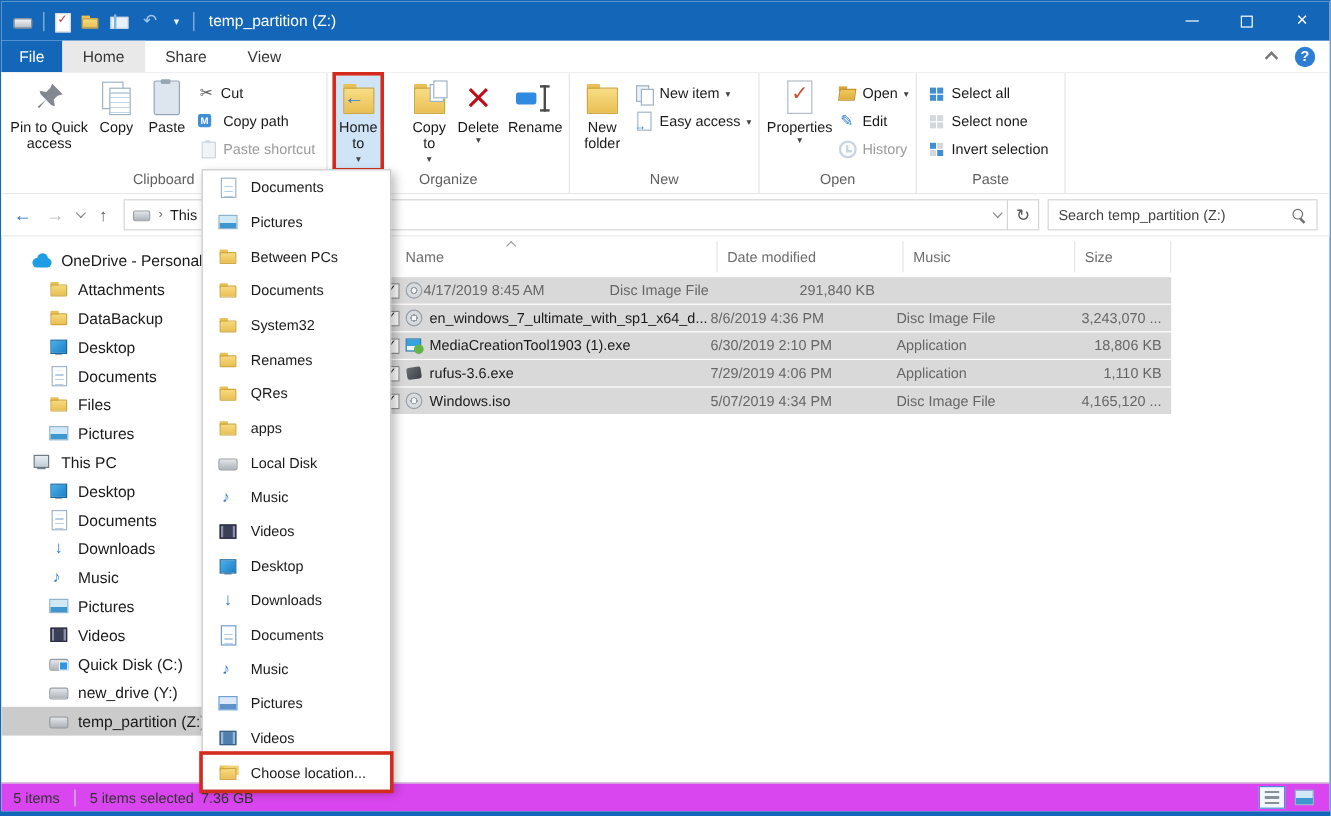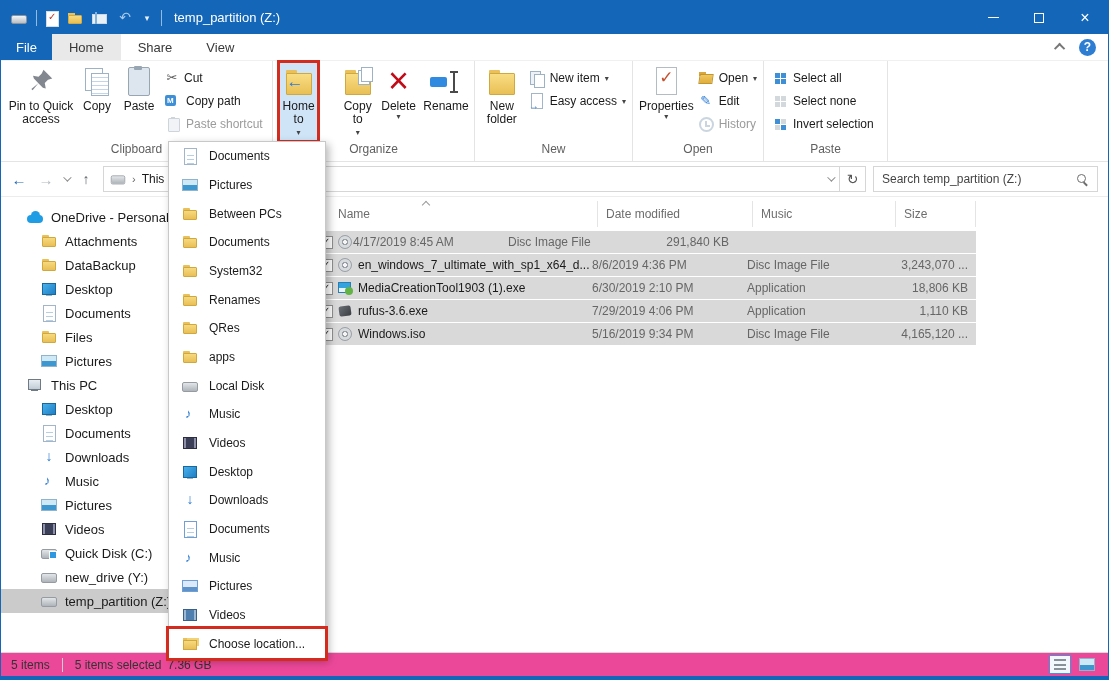--- a/index.html
+++ b/index.html
@@ -180,21 +180,21 @@
   .fsize { width:78px; text-align:right; color:#666; white-space:nowrap; }
 
   
   .menu { position:absolute; left:167px; top:140px; width:158px; height:518px; background:#fff;
     border:1px solid #c8c8c8; box-shadow:3px 3px 8px rgba(0,0,0,.28); z-index:50;
     display:flex; flex-direction:column; }
   .mitem { flex:1; display:flex; align-items:center; gap:11px; padding-left:13px; font-size:12px; color:#1a1a1a; white-space:nowrap; }
 
   
   .statusbar { height:24px; border-top:1px solid #d9d9d9; display:flex; align-items:center; padding:0 10px; gap:12px; color:#333;
-    position:absolute; left:0; right:0; bottom:0; background:#ec4899; }
+    position:absolute; left:0; right:0; bottom:0; background:#d946ef; }
   .st-sep { width:1px; height:14px; background:#d0d0d0; }
   .viewbtns { margin-left:auto; display:flex; gap:5px; }
   .vbtn { width:22px; height:19px; display:flex; align-items:center; justify-content:center; position:relative; }
   .vbtn.active { border:1px solid #4a90d9; background:#f2f8fd; }
   .v-details::after { content:""; width:12px; height:11px;
     background:repeating-linear-gradient(180deg,#8a9097 0 2px, transparent 2px 4.5px); }
   .v-thumbs::after { content:""; width:14px; height:11px; background:linear-gradient(180deg,#cfe9f7 0 55%, #3f97cf 55%); border:1px solid #90b4cc; }
 </style>
 </head>
 <body>
@@ -537,21 +537,21 @@
             <span class="fname">rufus-3.6.exe</span>
             <span class="fdate">7/29/2019 4:06 PM</span>
             <span class="ftype">Application</span>
             <span class="fsize">1,110 KB</span>
           </div>
 
           <div class="frow selected">
             <span class="fcheck"></span>
             <span class="ic ic-disc"></span>
             <span class="fname">Windows.iso</span>
-            <span class="fdate">5/16/2019 9:34 PM</span>
+            <span class="fdate">5/07/2019 4:34 PM</span>
             <span class="ftype">Disc Image File</span>
             <span class="fsize">4,165,120 ...</span>
           </div>
         </div>
     </div>
   </div>
 
   <div class="menu">
 
       <div class="mitem">

